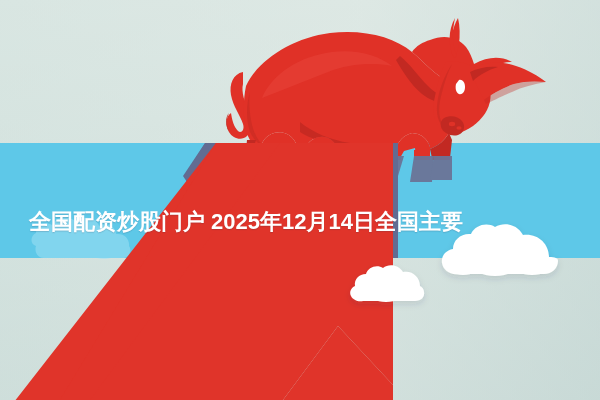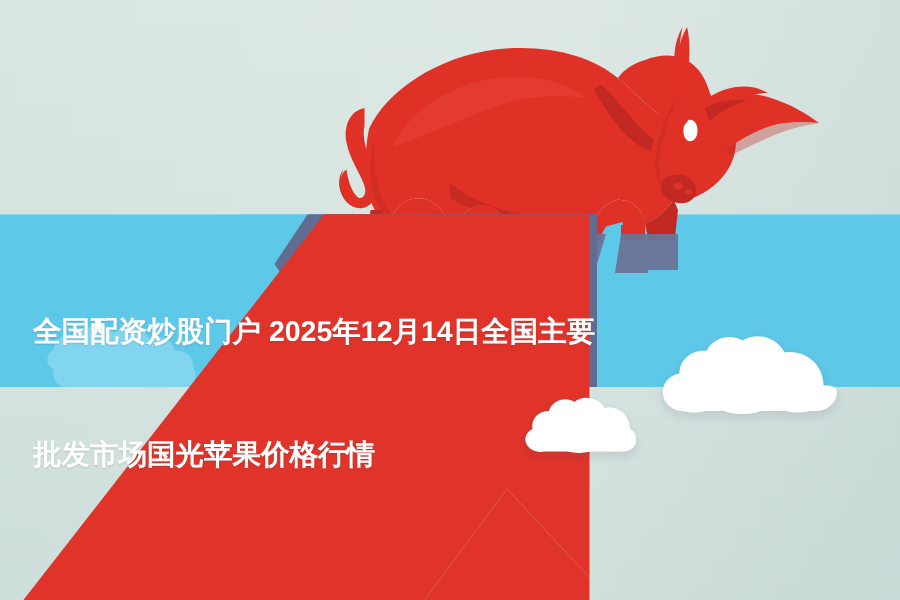--- a/index.html
+++ b/index.html
@@ -9,22 +9,23 @@
     overflow:hidden;
     font-family:"Liberation Sans","DejaVu Sans",sans-serif;
   }
   #art{position:absolute;left:0;top:0;width:600px;height:400px;display:block;}
   #caption{
     position:absolute;
     left:0;top:160px;
     width:492px;
     box-sizing:border-box;
     padding:0 22px;
+    text-align:center;
     color:#ffffff;
-    font-size:19px;
+    font-size:22px;
     font-weight:700;
     line-height:41px;
     letter-spacing:0px;
     text-shadow:0 1px 1px rgba(40,50,80,.18);
     pointer-events:none;
     white-space:pre-line;
   }
 </style>
 </head>
 <body>
@@ -247,16 +248,15 @@
         <ellipse cx="410" cy="293" rx="12" ry="8" fill="#ffffff"></ellipse>
       </g>
 
       <path fill="#5ec8e8" opacity="0"></path>
 
     </g>
   </svg>
 
   <div id="caption">
     <div>全国配资炒股门户 2025年12月14日全国主要</div>
-    <div>批发市场国光苹果价格行情</div>
   </div>
 
 </div>
 
 </body></html>

